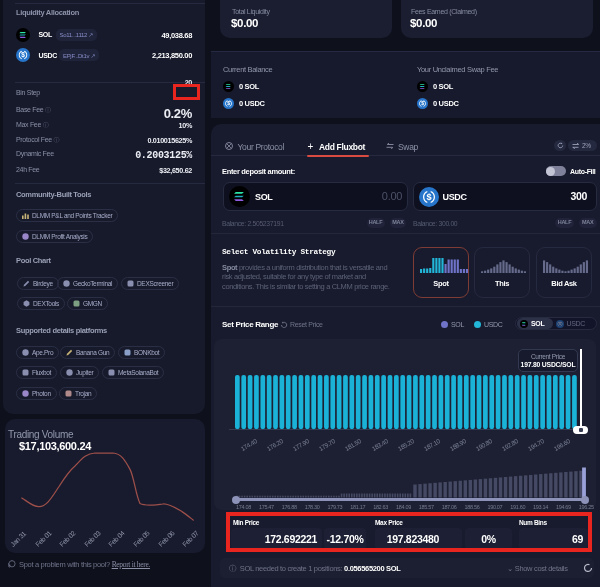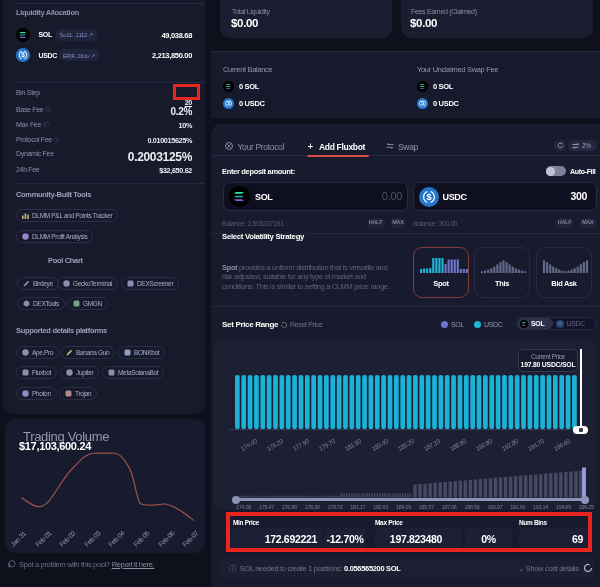--- a/index.html
+++ b/index.html
@@ -34,48 +34,48 @@
 <circle cx="12" cy="12" r="12" fill="#2775ca"></circle>
 <path d="M10 19.2c-3.2-.9-5.2-3.6-5.2-7.2S6.8 5.7 10 4.8v1.5C7.7 7.2 6.3 9.3 6.3 12s1.4 4.8 3.7 5.7z" fill="#fff"></path>
 <path d="M14 4.8c3.2.9 5.2 3.6 5.2 7.2s-2 6.3-5.2 7.2v-1.5c2.3-.9 3.7-3 3.7-5.7S16.3 7.2 14 6.3z" fill="#fff"></path>
 <text x="12" y="15.8" font-size="11" font-weight="bold" fill="#fff" text-anchor="middle" font-family="Liberation Sans">$</text>
 </svg>
 <div class="abs" style="left:38.5px;top:51.5px;color:#fff;font-weight:bold;font-size:7px;">USDC</div>
 <div class="abs" style="left:59px;top:49px;background:#20243a;border-radius:5px;color:#868cc8;font-size:6px;padding:2.5px 4px;">EPjF...Dt1v ↗</div>
 <div class="abs" style="right:408px;top:51px;color:#fff;font-weight:bold;font-size:7.5px;">2,213,850.00</div>
 <div class="abs" style="left:15px;top:82px;width:190px;height:1px;background:#262a40;"></div>
 <div class="abs" style="left:16px;top:89px;color:#8b90a7;font-size:7px;">Bin Step</div>
-<div class="abs" style="right:408px;top:98px;color:#eceef4;font-size:7.2px;font-weight:bold;text-decoration:underline;">20</div>
+<div class="abs" style="right:408px;top:78px;color:#eceef4;font-size:7.2px;font-weight:bold;text-decoration:underline;">20</div>
 <div class="abs" style="left:16px;top:106px;color:#8b90a7;font-size:7px;">Base Fee <span style="color:#5a5f76;font-size:6px;">ⓘ</span></div>
-<div class="abs" style="right:408px;top:106px;color:#eceef4;font-size:10px;font-weight:bold;">0.2%</div>
+<div class="abs" style="right:408px;top:106px;color:#eceef4;font-size:13px;font-weight:bold;">0.2%</div>
 <div class="abs" style="left:16px;top:121px;color:#8b90a7;font-size:7px;">Max Fee <span style="color:#5a5f76;font-size:6px;">ⓘ</span></div>
 <div class="abs" style="right:408px;top:121px;color:#eceef4;font-size:7.2px;font-weight:bold;">10%</div>
 <div class="abs" style="left:16px;top:135.5px;color:#8b90a7;font-size:7px;">Protocol Fee <span style="color:#5a5f76;font-size:6px;">ⓘ</span></div>
 <div class="abs" style="right:408px;top:135.5px;color:#eceef4;font-size:7.2px;font-weight:bold;">0.010015625%</div>
 <div class="abs" style="left:16px;top:150px;color:#8b90a7;font-size:7px;">Dynamic Fee</div>
-<div class="abs" style="right:408px;top:150px;color:#eceef4;font-size:12px;font-weight:bold;">0.2003125%</div>
+<div class="abs" style="right:408px;top:150px;color:#eceef4;font-size:10px;font-weight:bold;font-family:Liberation Mono, monospace;">0.2003125%</div>
 <div class="abs" style="left:16px;top:165.5px;color:#8b90a7;font-size:7px;">24h Fee</div>
 <div class="abs" style="right:408px;top:165.5px;color:#eceef4;font-size:7.2px;font-weight:bold;">$32,650.62</div>
 <div class="abs" style="left:15px;top:183px;width:190px;height:1px;background:#262a40;"></div>
 <div class="abs hd" style="left:16px;top:189.5px;">Community-Built Tools</div>
 <div class="pill" style="left:16px;top:208.5px;">
     <svg width="7" height="7" viewBox="0 0 7 7" style="flex:none;">
       <rect x="0" y="3.5" width="1.6" height="3.5" fill="#c9b478"></rect>
       <rect x="2.6" y="1.5" width="1.6" height="5.5" fill="#c9b478"></rect>
       <rect x="5.2" y="2.5" width="1.6" height="4.5" fill="#c9b478"></rect>
     </svg>
     <span>DLMM P&amp;L and Points Tracker</span>
   </div>
 <div class="pill" style="left:16px;top:229.5px;">
     <svg width="7" height="7" viewBox="0 0 7 7" style="flex:none;">
       <circle cx="3.5" cy="3.5" r="3.2" fill="#9a87c9"></circle>
     </svg>
     <span>DLMM Profit Analysis</span>
   </div>
-<div class="abs hd" style="left:16px;top:255.5px;margin-left:32px;">Pool Chart</div>
+<div class="abs hd" style="left:16px;top:255.5px;">Pool Chart</div>
 <div class="pill" style="left:17px;top:276.5px;">
     <svg width="7" height="7" viewBox="0 0 7 7" style="flex:none;">
       <path d="M0.5 6.5 L1 4.8 5 0.8 6.2 2 2.2 6z" fill="#8a8fb0"></path>
     </svg>
     <span>Birdeye</span>
   </div>
 <div class="pill" style="left:57px;top:276.5px;">
     <svg width="7" height="7" viewBox="0 0 7 7" style="flex:none;">
       <circle cx="3.5" cy="3.5" r="3.2" fill="#8a8fb0"></circle>
     </svg>
@@ -142,39 +142,39 @@
     </svg>
     <span>Photon</span>
   </div>
 <div class="pill" style="left:59px;top:386.5px;">
     <svg width="7" height="7" viewBox="0 0 7 7" style="flex:none;">
       <rect x="0.5" y="0.5" width="6" height="6" rx="1.5" fill="#b08a8a"></rect>
     </svg>
     <span>Trojan</span>
   </div>
 <div class="card" style="left:5px;top:419px;width:200px;height:134px;background:#181b2e;"></div>
-<div class="abs" style="left:23px;top:429px;color:#9298ad;font-size:13px;">Trading Volume</div>
+<div class="abs" style="left:8px;top:429px;color:#9298ad;font-size:10px;">Trading Volume</div>
 <div class="abs" style="left:19px;top:440px;color:#fff;font-weight:bold;font-size:11px;">$17,103,600.24</div>
 <svg class="abs" style="left:5px;top:419px;" width="200" height="115" viewBox="0 0 200 115">
 <path d="M16.4 78.7 C 22 82, 28 88, 34 87.7 C 42 87.4, 47 78, 53.7 68 C 60 58, 64 52, 70 47 C 76 41, 80 34.5, 90 34 L 108 34 C 116 34.5, 120 41, 125 50.4 C 129 58, 131 77, 135 84.5 C 139 86.5, 143 86, 148 86 C 152 86, 155 85.3, 158 85 C 164 84.7, 171 89, 177 92.6 C 181 95, 185 98.5, 188.6 101.4" stroke="#9d4f49" stroke-width="1.25" fill="none"></path>
 </svg>
 <div class="abs" style="left:14.0px;top:541px;color:#9095aa;font-size:6.8px;transform:rotate(-45deg);transform-origin:left bottom;">Jan 31</div>
 <div class="abs" style="left:38.6px;top:541px;color:#9095aa;font-size:6.8px;transform:rotate(-45deg);transform-origin:left bottom;">Feb 01</div>
 <div class="abs" style="left:63.2px;top:541px;color:#9095aa;font-size:6.8px;transform:rotate(-45deg);transform-origin:left bottom;">Feb 02</div>
 <div class="abs" style="left:87.8px;top:541px;color:#9095aa;font-size:6.8px;transform:rotate(-45deg);transform-origin:left bottom;">Feb 03</div>
 <div class="abs" style="left:112.4px;top:541px;color:#9095aa;font-size:6.8px;transform:rotate(-45deg);transform-origin:left bottom;">Feb 04</div>
 <div class="abs" style="left:137.0px;top:541px;color:#9095aa;font-size:6.8px;transform:rotate(-45deg);transform-origin:left bottom;">Feb 05</div>
 <div class="abs" style="left:161.6px;top:541px;color:#9095aa;font-size:6.8px;transform:rotate(-45deg);transform-origin:left bottom;">Feb 06</div>
 <div class="abs" style="left:186.2px;top:541px;color:#9095aa;font-size:6.8px;transform:rotate(-45deg);transform-origin:left bottom;">Feb 07</div>
 <svg class="abs" style="left:8px;top:559.5px;" width="8" height="8" viewBox="0 0 8 8">
     <path d="M4 0.6 a3.2 3.2 0 1 0 -3.2 3.2 v2.8 l1.8 -1.8" stroke="#70748a" stroke-width="0.8" fill="none" transform="rotate(0)"></path>
     <circle cx="4" cy="3.8" r="3.1" stroke="#70748a" stroke-width="0.8" fill="none"></circle>
     <path d="M1.5 6.4 L1 7.8 L2.8 6.8" fill="#70748a"></path>
   </svg>
-<div class="abs" style="left:19px;top:560px;color:#70748a;font-size:7.5px;">Spot a problem with this pool? <span style="color:#8b8fa6;text-decoration:underline;">Report it here.</span></div>
+<div class="abs" style="left:19px;top:560px;color:#70748a;font-size:7.5px;">Spot a problem with this pool? <span style="color:#8b8fa6;text-decoration:underline;font-family:Liberation Serif, serif;">Report it here.</span></div>
 <div class="card" style="left:220px;top:-12px;width:172px;height:50px;background:#1b1e31;"></div>
 <div class="card" style="left:401px;top:-12px;width:192px;height:50px;background:#1b1e31;"></div>
 <div class="abs" style="left:232px;top:8px;font-size:7px;color:#878ca1;">Total Liquidity</div>
 <div class="abs" style="left:231px;top:17px;color:#fff;font-weight:bold;font-size:11.5px;">$0.00</div>
 <div class="abs" style="left:411px;top:8px;font-size:7px;color:#878ca1;">Fees Earned (Claimed)</div>
 <div class="abs" style="left:410px;top:17px;color:#fff;font-weight:bold;font-size:11.5px;">$0.00</div>
 <div class="abs" style="left:211px;top:51px;width:389px;height:66.5px;background:#171a2c;border-top:1px solid #252941;"></div>
 <div class="abs" style="left:223px;top:64.5px;color:#9297ac;font-size:7.5px;">Current Balance</div>
 <svg class="abs" style="left:223px;top:80.5px;" width="11" height="11" viewBox="0 0 22 22">
 <circle cx="11" cy="11" r="11" fill="#000"></circle>
@@ -272,21 +272,21 @@
 </svg>
 <div class="abs" style="left:442.5px;top:191.5px;color:#fff;font-weight:bold;font-size:9px;">USDC</div>
 <div class="abs" style="left:413px;top:189.5px;width:174px;text-align:right;color:#fff;font-weight:bold;font-size:10.5px;">300</div>
 <div class="abs" style="left:222px;top:220px;color:#565b72;font-size:6.8px;">Balance: 2.505237191</div>
 <div class="hmx" style="left:366.5px;top:218px;width:18px;">HALF</div>
 <div class="hmx" style="left:390px;top:218px;width:16px;">MAX</div>
 <div class="abs" style="left:413px;top:220px;color:#565b72;font-size:6.8px;">Balance: 300.00</div>
 <div class="hmx" style="left:555px;top:218px;width:19px;">HALF</div>
 <div class="hmx" style="left:578.5px;top:218px;width:18.5px;">MAX</div>
 <div class="abs" style="left:211px;top:233px;width:389px;height:1px;background:#232738;"></div>
-<div class="abs" style="left:222px;top:232px;color:#fff;font-weight:bold;font-size:7.8px;">Select Volatility Strategy</div>
+<div class="abs" style="left:222px;top:248px;color:#fff;font-weight:bold;font-size:7.8px;font-family:Liberation Mono, monospace;">Select Volatility Strategy</div>
 <div class="abs" style="left:222px;top:262.5px;color:#5d6278;font-size:7.5px;line-height:9.5px;letter-spacing:-0.35px;"><span style="color:#868ba0;font-weight:bold;">Spot</span> provides a uniform distribution that is versatile and<br>risk adjusted, suitable for any type of market and<br>conditions. This is similar to setting a CLMM price range.</div>
 <div class="abs" style="left:413px;top:247px;width:56px;height:51px;border:1px solid #7e3c35;border-radius:9px;"></div>
 <svg class="abs" style="left:419.5px;top:255.5px;" width="50" height="17" viewBox="0 0 50 17">
     <rect x="0.00" y="13.0" width="2.15" height="4" fill="#22b6d8"></rect>
     <rect x="3.06" y="12.5" width="2.15" height="4.5" fill="#22b6d8"></rect>
     <rect x="6.12" y="12.5" width="2.15" height="4.5" fill="#22b6d8"></rect>
     <rect x="9.18" y="12.0" width="2.15" height="5" fill="#22b6d8"></rect>
     <rect x="12.24" y="2.0" width="2.15" height="15" fill="#22b6d8"></rect>
     <rect x="15.30" y="2.0" width="2.15" height="15" fill="#22b6d8"></rect>
     <rect x="18.36" y="2.0" width="2.15" height="15" fill="#22b6d8"></rect>
@@ -575,25 +575,25 @@
 <div class="abs" style="left:528.5px;top:504px;width:24px;text-align:center;color:#767b90;font-size:5.5px;">193.14</div>
 <div class="abs" style="left:551.4px;top:504px;width:24px;text-align:center;color:#767b90;font-size:5.5px;">194.69</div>
 <div class="abs" style="left:574.2px;top:504px;width:24px;text-align:center;color:#767b90;font-size:5.5px;">196.25</div>
 <div class="abs" style="left:233px;top:518.5px;color:#fff;font-weight:bold;font-size:6.5px;">Min Price</div>
 <div class="vbox" style="left:231px;width:91px;"></div>
 <div class="vtxt" style="left:231px;width:86px;text-align:right;">172.692221</div>
 <div class="vbox" style="left:324px;width:42px;"></div>
 <div class="vtxt" style="left:324px;width:42px;text-align:center;">-12.70%</div>
 <div class="abs" style="left:375px;top:518.5px;color:#fff;font-weight:bold;font-size:6.5px;">Max Price</div>
 <div class="vbox" style="left:375px;width:87px;"></div>
-<div class="vtxt" style="left:375px;width:82px;text-align:center;">197.823480</div>
+<div class="vtxt" style="left:357px;width:82px;text-align:right;">197.823480</div>
 <div class="vbox" style="left:465px;width:47px;"></div>
 <div class="vtxt" style="left:465px;width:47px;text-align:center;">0%</div>
 <div class="abs" style="left:519px;top:518.5px;color:#fff;font-weight:bold;font-size:6.5px;">Num Bins</div>
 <div class="vbox" style="left:519px;width:69px;"></div>
 <div class="vtxt" style="left:519px;width:64px;text-align:right;">69</div>
 <div class="abs" style="left:220px;top:558px;width:374px;height:20px;background:#1c1f31;border-radius:5px;"></div>
 <div class="abs" style="left:229px;top:564px;color:#70748a;font-size:7.5px;">ⓘ&nbsp; SOL needed to create 1 positions: <span style="color:#fff;font-weight:bold;">0.056565200 SOL</span></div>
-<div class="abs" style="left:507px;top:564px;color:#70748a;font-size:7.5px;margin-left:11px;">⌄ Show cost details</div>
+<div class="abs" style="left:507px;top:564px;color:#70748a;font-size:7.5px;">⌄ Show cost details</div>
 <svg class="abs" style="left:583px;top:563px;" width="10" height="10" viewBox="0 0 10 10">
     <path d="M8.5 5 a3.5 3.5 0 1 1 -2 -3.2" stroke="#b6bac9" stroke-width="1.2" fill="none"></path>
   </svg>
 <div class="abs" style="left:173px;top:84px;width:27px;height:16px;border:3px solid #e8251f;z-index:50;"></div>
 <div class="abs" style="left:226px;top:512px;width:366px;height:39.5px;border:4px solid #e8251f;z-index:50;"></div>
 </body></html>

